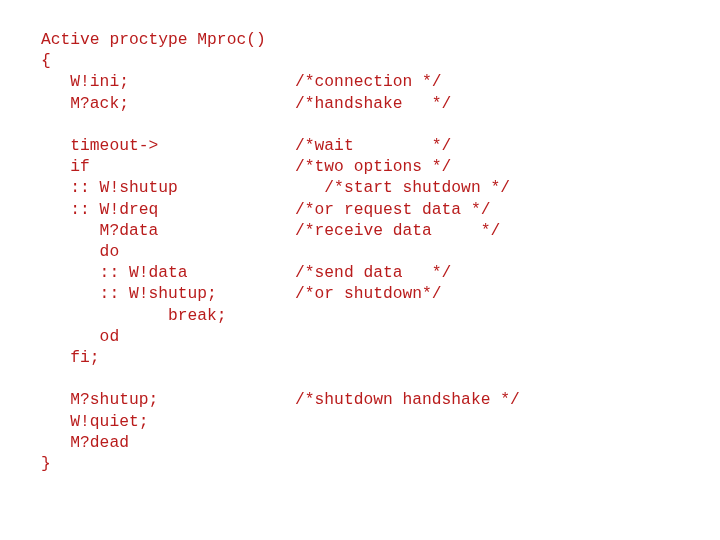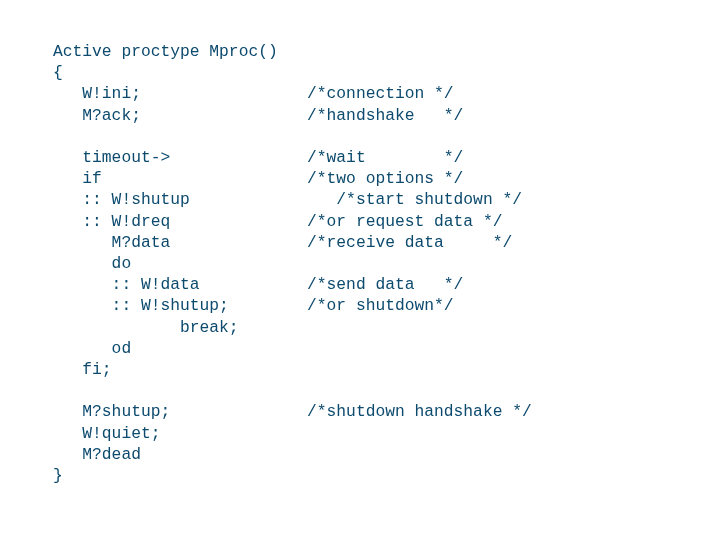--- a/index.html
+++ b/index.html
@@ -18,27 +18,27 @@
     position: relative;
     width: 720px;
     height: 540px;
     background: #ffffff;
   }
   #code-listing {
     position: absolute;
     left: 41px;
     top: 29px;
     width: 660px;
-    margin: 12px;
+    margin: 0;
     padding: 0;
     font-family: "Liberation Mono", "DejaVu Sans Mono", monospace;
     font-size: 16.3px;
     line-height: 21.2px;
     letter-spacing: 0px;
-    color: #0c4a6e;
+    color: #b91c1c;
     white-space: pre;
     font-weight: 400;
     -webkit-font-smoothing: none;
   }
   .code-line {
     display: block;
     white-space: pre;
     min-height: 21.2px;
   }
   .code-line.blank {

